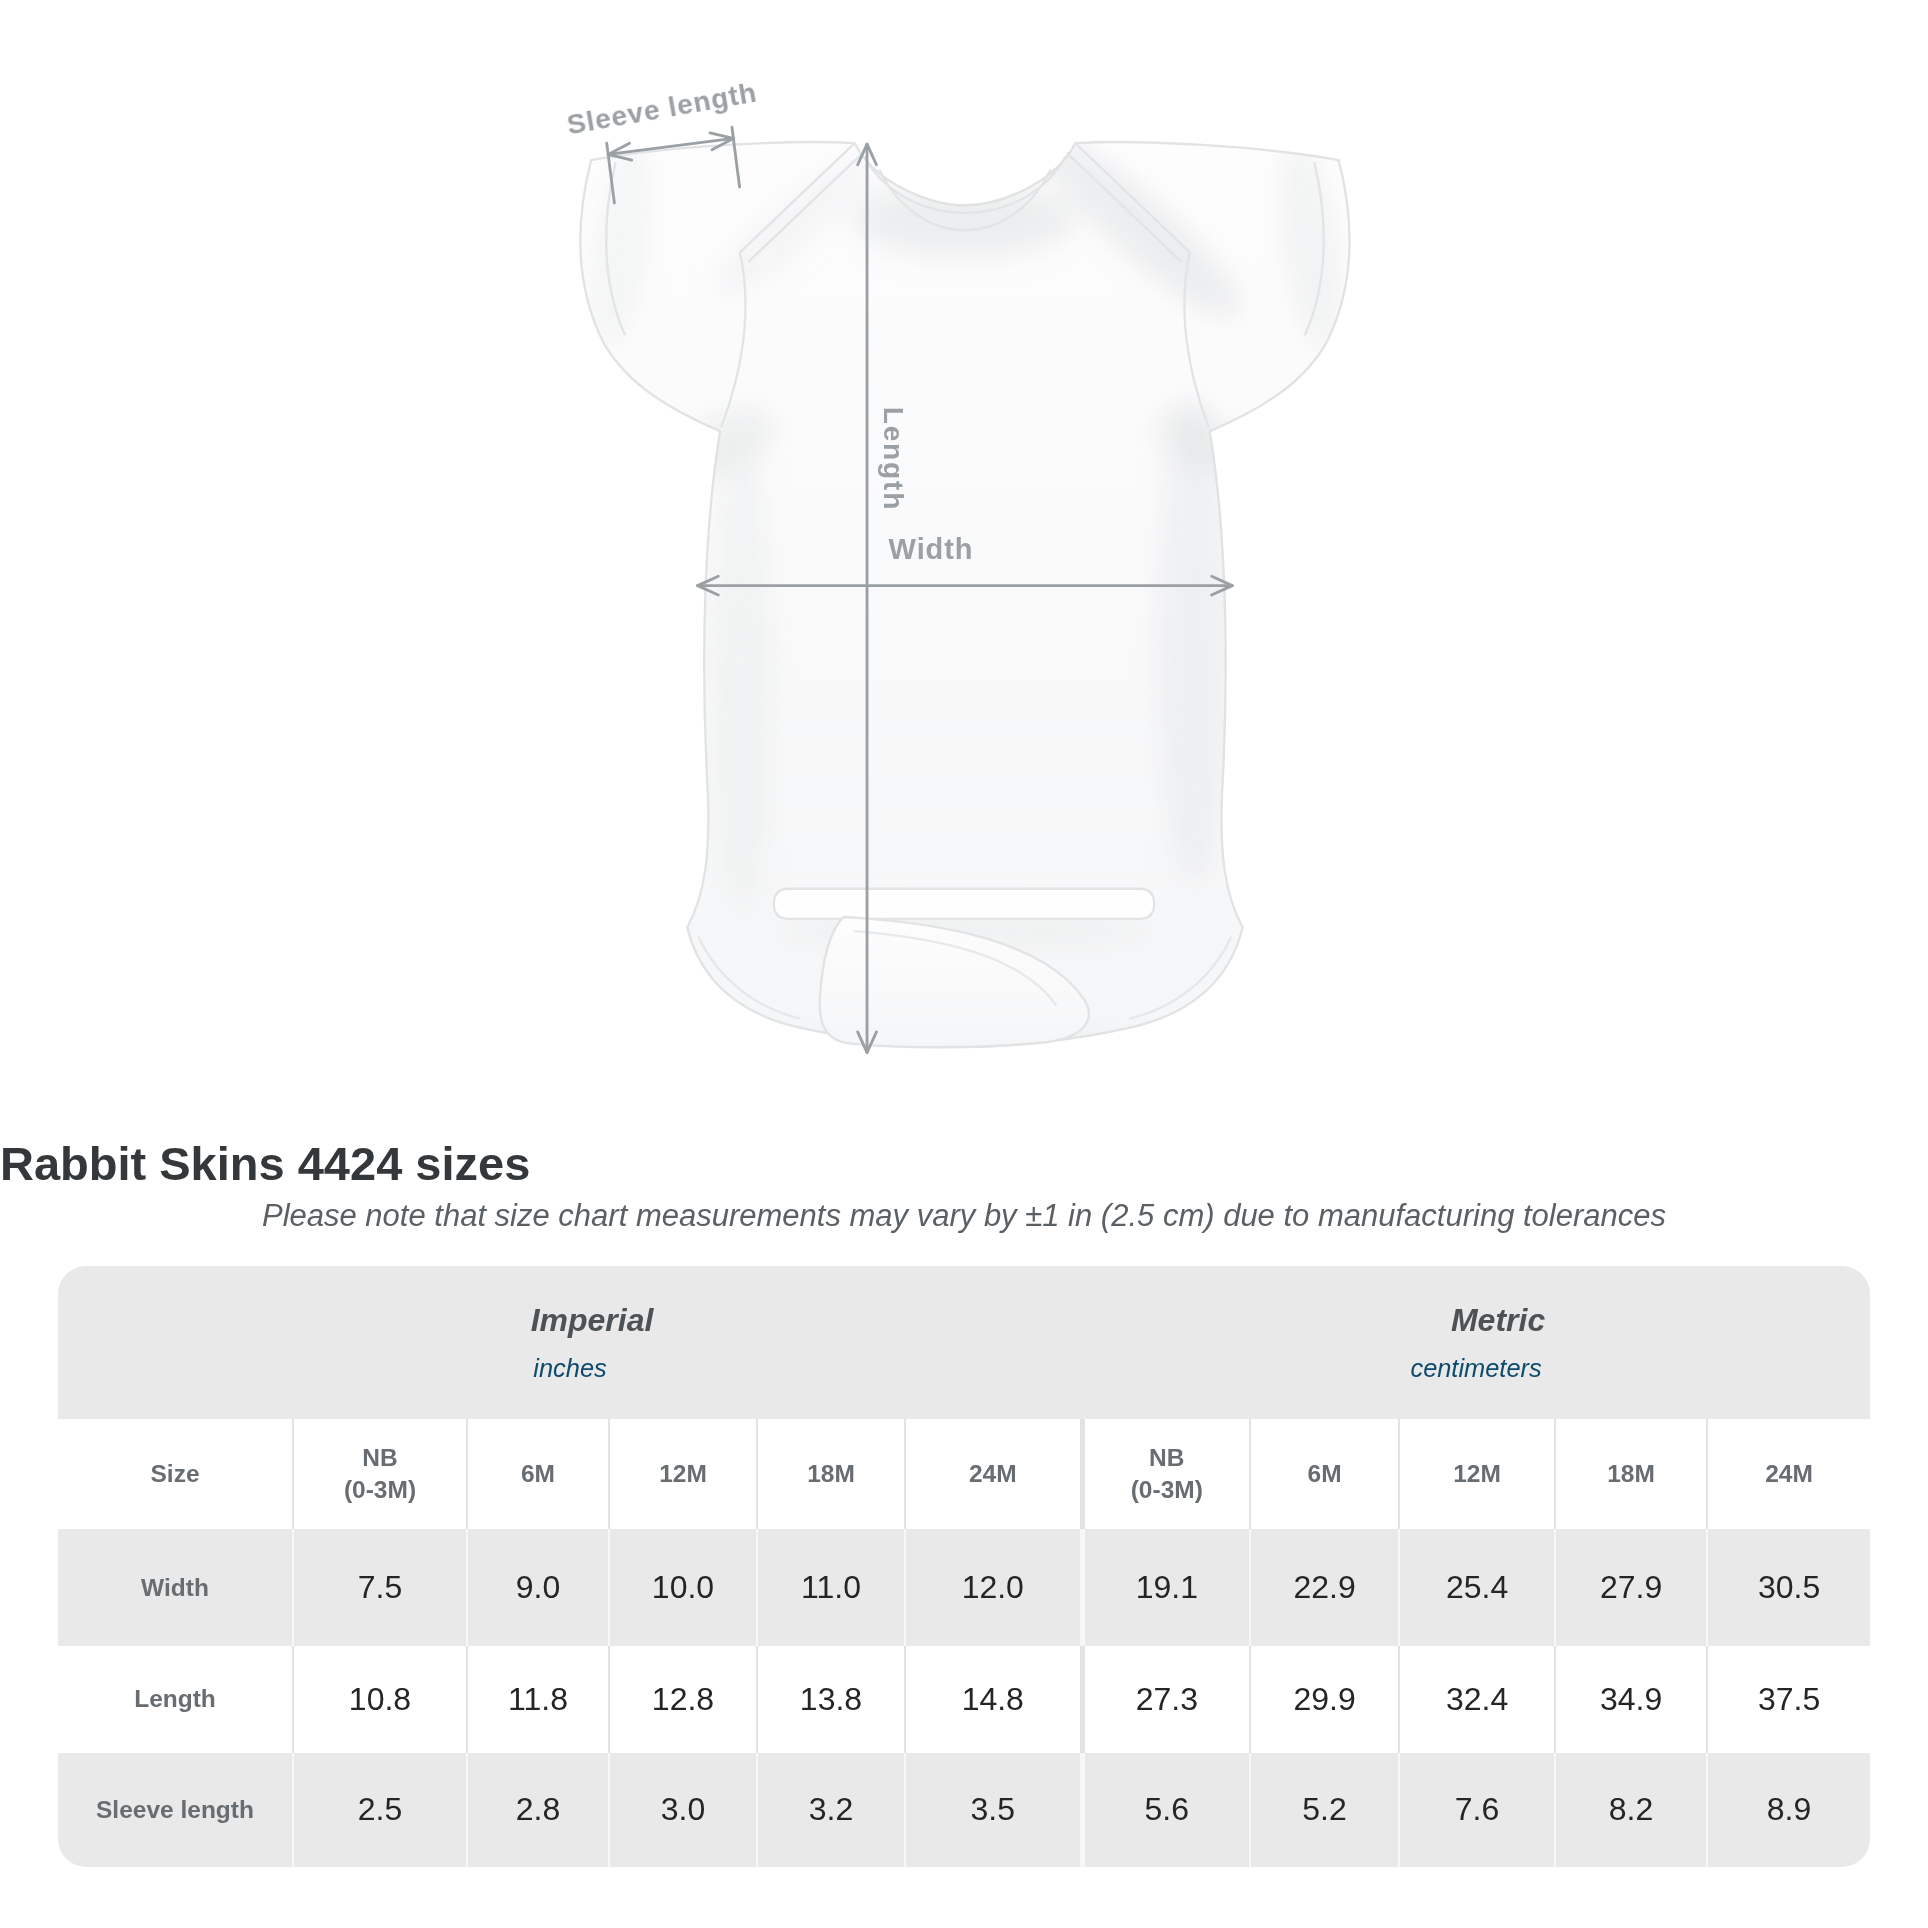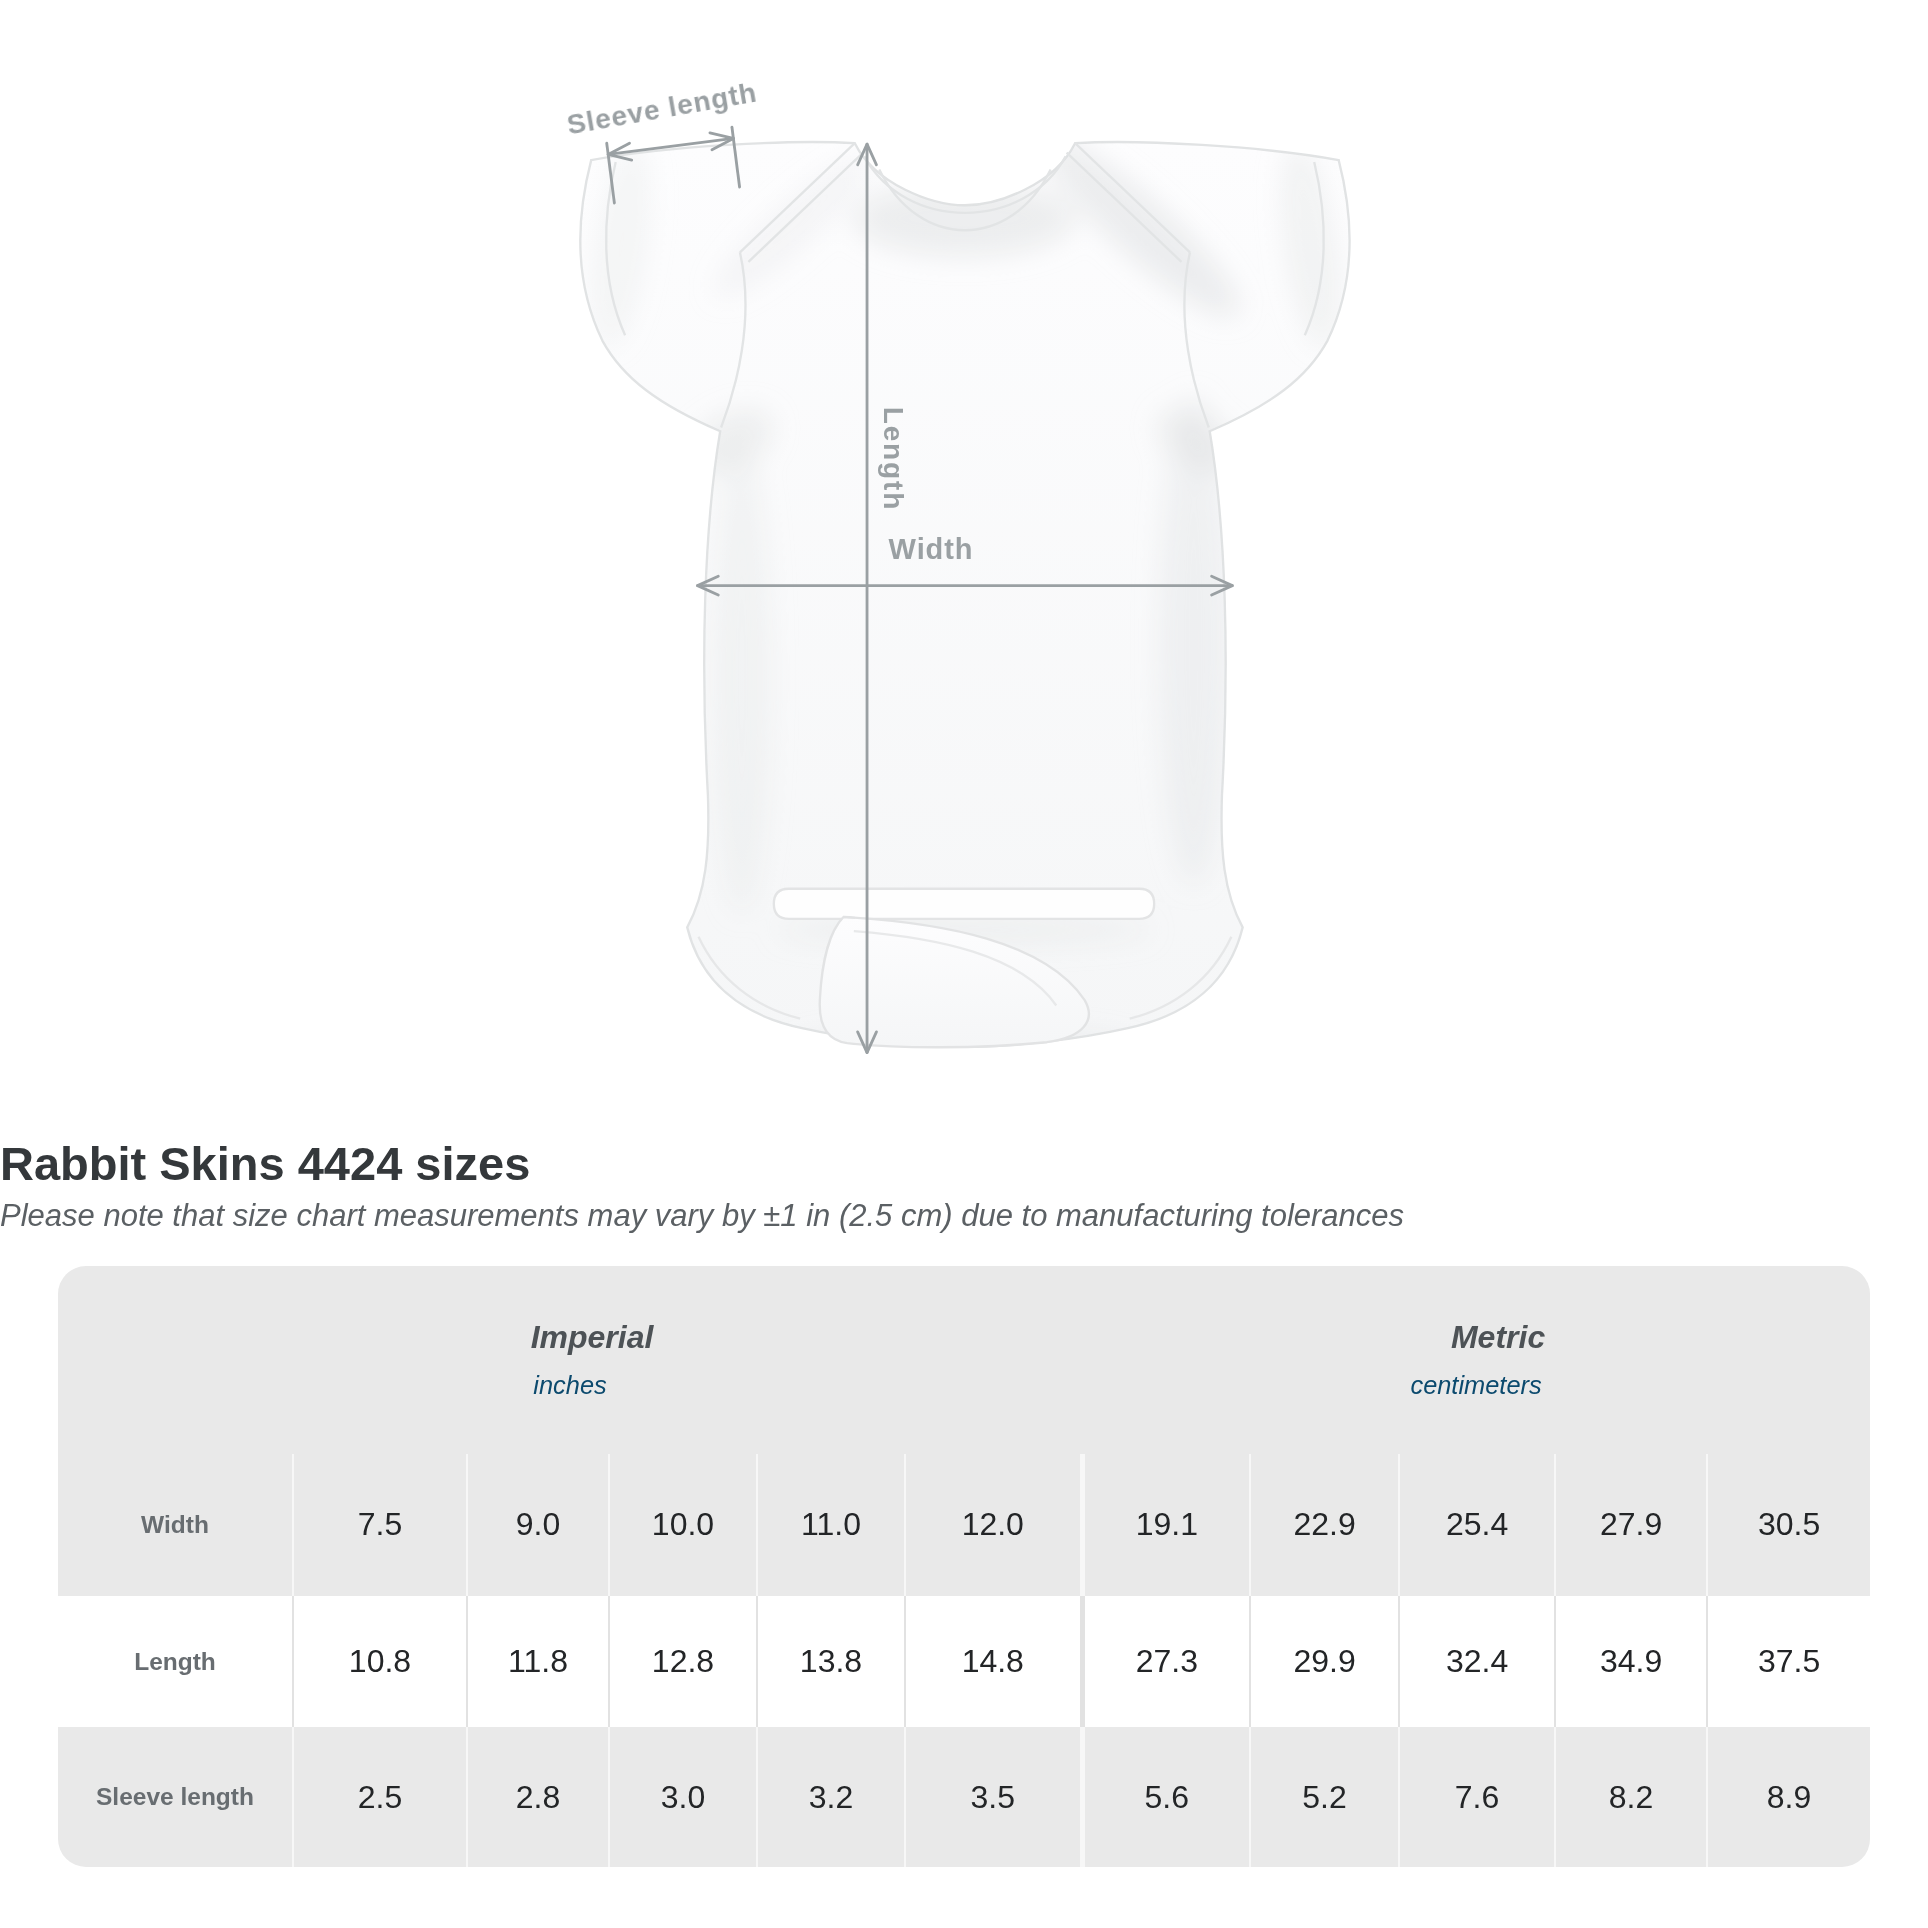--- a/index.html
+++ b/index.html
@@ -12,21 +12,21 @@
   .anno-sleeve{left:662px;top:109px;font-size:28px;letter-spacing:0.9px;
                transform:translate(-50%,-50%) rotate(-10deg);}
   .anno-length{left:893px;top:459px;font-size:28px;letter-spacing:1.9px;
                transform:translate(-50%,-50%) rotate(90deg);}
   .anno-width{left:931px;top:549px;font-size:29px;letter-spacing:0.9px;
               transform:translate(-50%,-50%);}
 
   
   .page-title{position:absolute;left:0;top:1136px;width:100%;
               font-size:47px;font-weight:bold;color:#34383b;}
-  .page-note{position:absolute;left:0;top:1198px;width:100%;text-align:left;
+  .page-note{position:absolute;left:0;top:1198px;width:100%;text-align:center;
              font-size:31px;font-style:italic;color:#5b6064;}
 
   
   .table-wrap{position:absolute;left:58px;top:1266px;width:1812px;height:601px;
               border-radius:28px;overflow:hidden;background:#fff;}
   table.size{border-collapse:collapse;table-layout:fixed;width:1812px;height:601px;}
   table.size th,table.size td{text-align:center;vertical-align:middle;padding:0;}
 
   tr.band{background:#e9e9e9;height:153px;}
   .gt{font-size:32px;font-weight:bold;font-style:italic;color:#4d5256;padding-left:44px;}
@@ -168,20 +168,35 @@
           <tr class="band">
         <th colspan="6">
           <div class="gt">Imperial</div>
           <div class="gu">inches</div>
         </th>
         <th colspan="5">
           <div class="gt">Metric</div>
           <div class="gu">centimeters</div>
         </th>
       </tr>
+      <tr class="head">
+        <th class="ch">Size</th>
+        <th class="ch sep">NB
+(0-3M)</th>
+        <th class="ch sep">6M</th>
+        <th class="ch sep">12M</th>
+        <th class="ch sep">18M</th>
+        <th class="ch sep">24M</th>
+        <th class="ch sep gb">NB
+(0-3M)</th>
+        <th class="ch sep">6M</th>
+        <th class="ch sep">12M</th>
+        <th class="ch sep">18M</th>
+        <th class="ch sep">24M</th>
+      </tr>
       <tr class="r-width">
         <td class="rl">Width</td>
         <td class="dv sep">7.5</td>
         <td class="dv sep">9.0</td>
         <td class="dv sep">10.0</td>
         <td class="dv sep">11.0</td>
         <td class="dv sep">12.0</td>
         <td class="dv sep gb">19.1</td>
         <td class="dv sep">22.9</td>
         <td class="dv sep">25.4</td>

